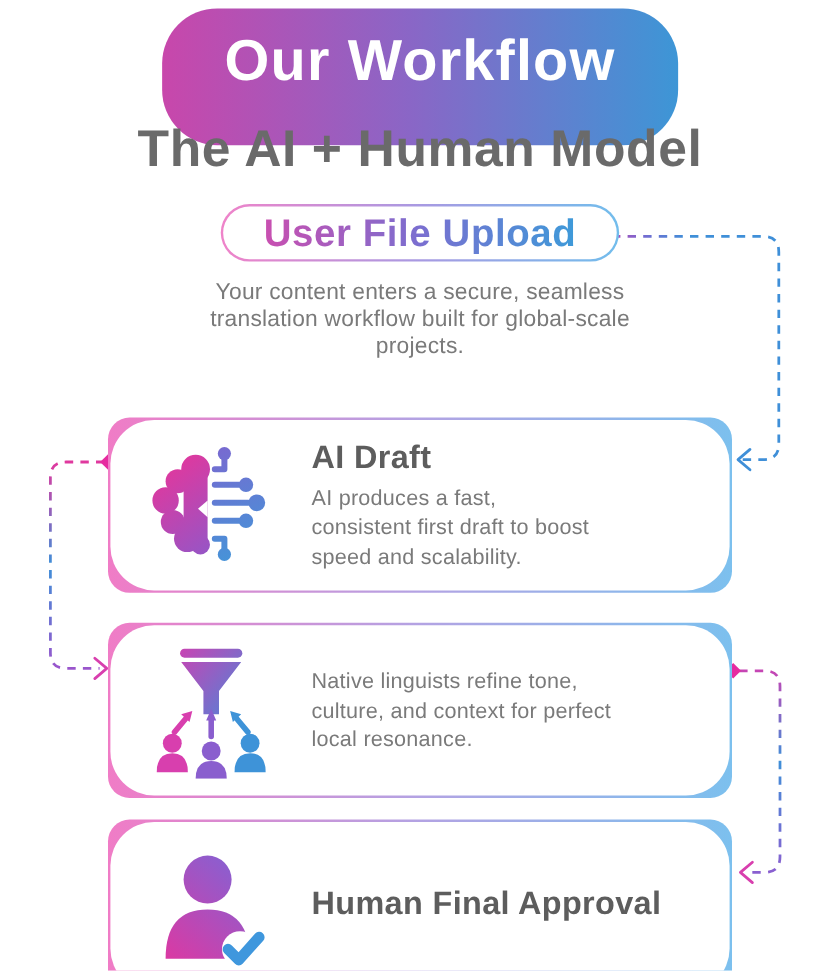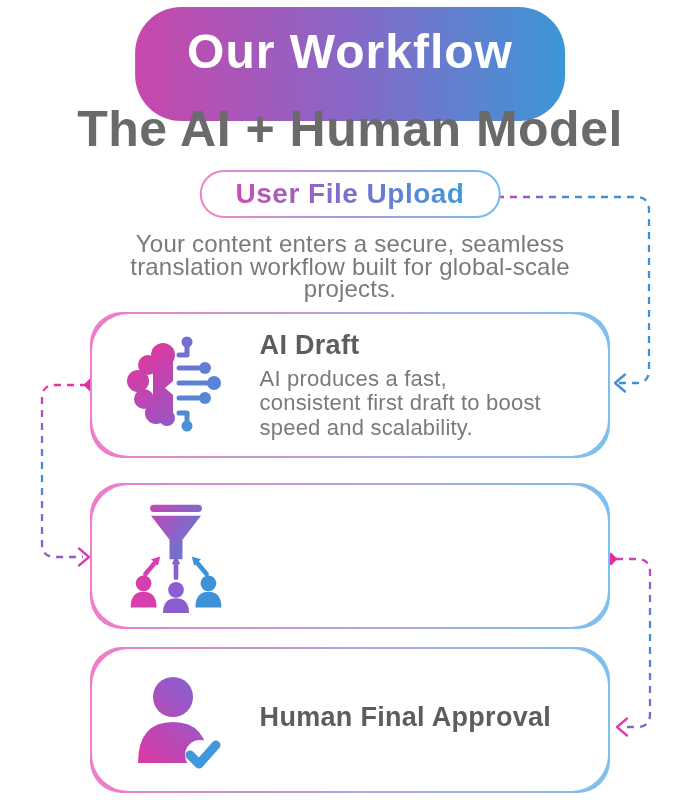--- a/index.html
+++ b/index.html
@@ -9,58 +9,59 @@
   }
   
   .badge{
     position:absolute;top:7px;left:50%;transform:translateX(-50%);
     height:114px;line-height:90px;padding:0 52px;border-radius:46px;
     background:linear-gradient(90deg,#c847ab 0%,#8a66c6 48%,#3d96d6 100%);
     color:#ffffff;font-size:48px;font-weight:600;letter-spacing:1px;white-space:nowrap;
   }
   .subtitle{
     position:absolute;top:100px;left:0;width:700px;text-align:center;
-    font-size:50px;font-weight:600;color:#6a6a6a;letter-spacing:0.5px;white-space:nowrap;
+    font-size:43px;font-weight:600;color:#6a6a6a;letter-spacing:0.5px;white-space:nowrap;
   }
   
   .upload-pill{
     position:absolute;top:170px;left:50%;transform:translateX(-50%);
     padding:1.8px;border-radius:25px;
     background:linear-gradient(90deg,#ef83c9 0%,#a89ae2 50%,#72bdec 100%);
   }
   .upload-inner{
     background:#ffffff;border-radius:23.5px;height:44.5px;line-height:44.5px;
     padding:0 34px;white-space:nowrap;
   }
   .upload-label{
-    font-size:28px;font-weight:600;letter-spacing:0.5px;
+    font-size:32px;font-weight:600;letter-spacing:0.5px;
     background:linear-gradient(90deg,#c94fb0 0%,#7a6fd0 50%,#3e9ad9 100%);
     -webkit-background-clip:text;background-clip:text;
     -webkit-text-fill-color:transparent;color:transparent;
   }
   
   .intro{
     position:absolute;top:233px;left:0;width:700px;text-align:center;
-    font-size:24px;line-height:22.5px;color:#7a7a7a;letter-spacing:0.2px;
+    font-size:19px;line-height:22.5px;color:#7a7a7a;letter-spacing:0.2px;
   }
   .prewrap{white-space:pre-line;}
   
   .card{
     position:absolute;left:90px;width:520px;height:146px;
-    border-radius:32px;padding:1.6px;box-sizing:border-box;
+    border-radius:18px;padding:1.6px;box-sizing:border-box;
     background:linear-gradient(90deg,#f07cc6 0%,#b3a3e3 50%,#7cc0ee 100%);
+    margin-top:36px;
   }
   .card-inner{
     width:100%;height:100%;box-sizing:border-box;background:#ffffff;border-radius:36.5px;
     display:flex;align-items:center;
   }
   .icon-wrap{flex:0 0 168px;display:flex;justify-content:center;align-items:center;}
   .card-text{flex:1;padding-right:18px;}
   .card-title{font-size:27px;font-weight:600;color:#5d5d5d;letter-spacing:0.3px;margin-bottom:6px;}
-  .card-desc{font-size:22px;line-height:24.5px;color:#7a7a7a;letter-spacing:0.2px;}
+  .card-desc{font-size:18px;line-height:24.5px;color:#7a7a7a;letter-spacing:0.2px;}
   
   .overlay{position:absolute;top:0;left:0;pointer-events:none;}
 </style>
 </head>
 <body>
 
 <div class="stage">
 
   <svg class="overlay" width="700" height="809" viewBox="0 0 700 809">
     <defs>
@@ -193,20 +194,23 @@
             <circle cx="55" cy="97" r="8.5"></circle>
             <path d="M41,122 q0,-16 14,-16 q14,0 14,16 z"></path>
           </g>
           <g fill="#3e93d8">
             <circle cx="90" cy="90" r="8.5"></circle>
             <path d="M76,116 q0,-17 14,-17 q14,0 14,17 z"></path>
           </g>
         </svg>
       </div>
       <div class="card-text">
+        <div class="card-desc prewrap">Native linguists refine tone,
+culture, and context for perfect
+local resonance.</div>
       </div>
     </div>
   </div>
 
   <div class="card" style="top:647px">
     <div class="card-inner">
       <div class="icon-wrap">
         <svg width="100" height="100" viewBox="0 0 100 100">
           <defs>
             <linearGradient id="gP" gradientUnits="userSpaceOnUse" x1="12" y1="90" x2="75" y2="20">

